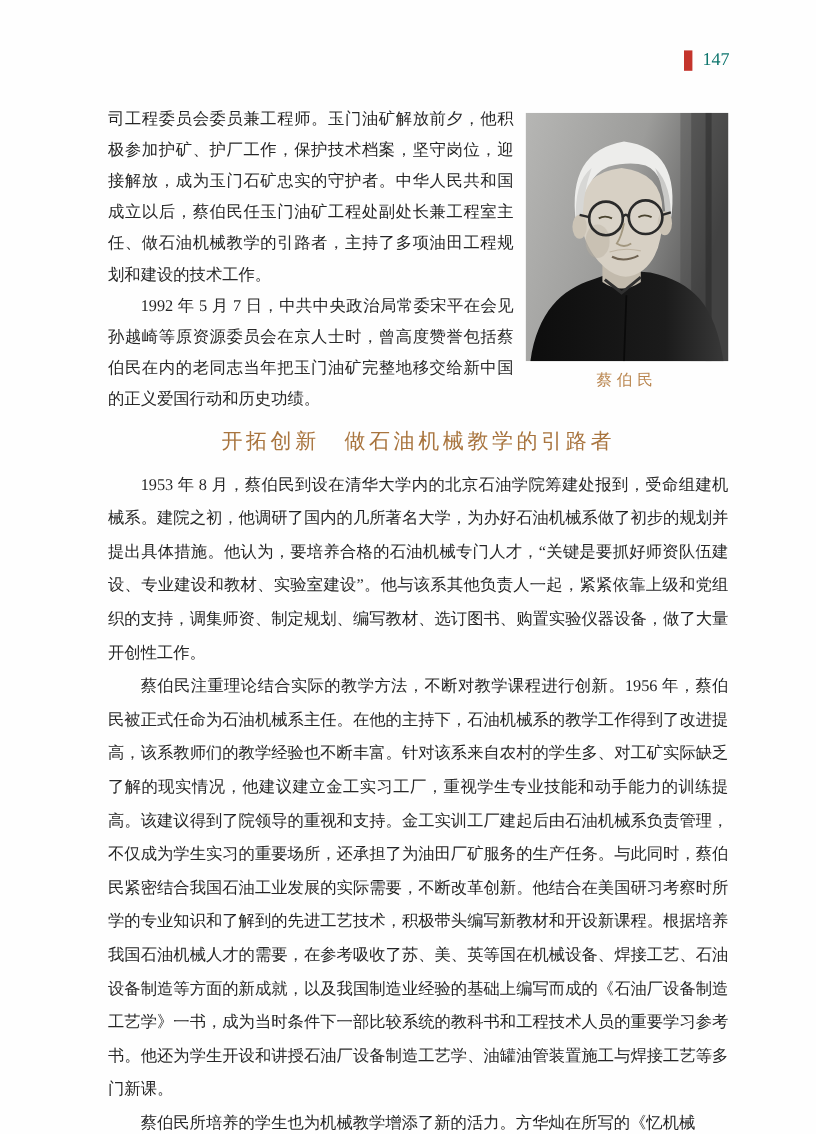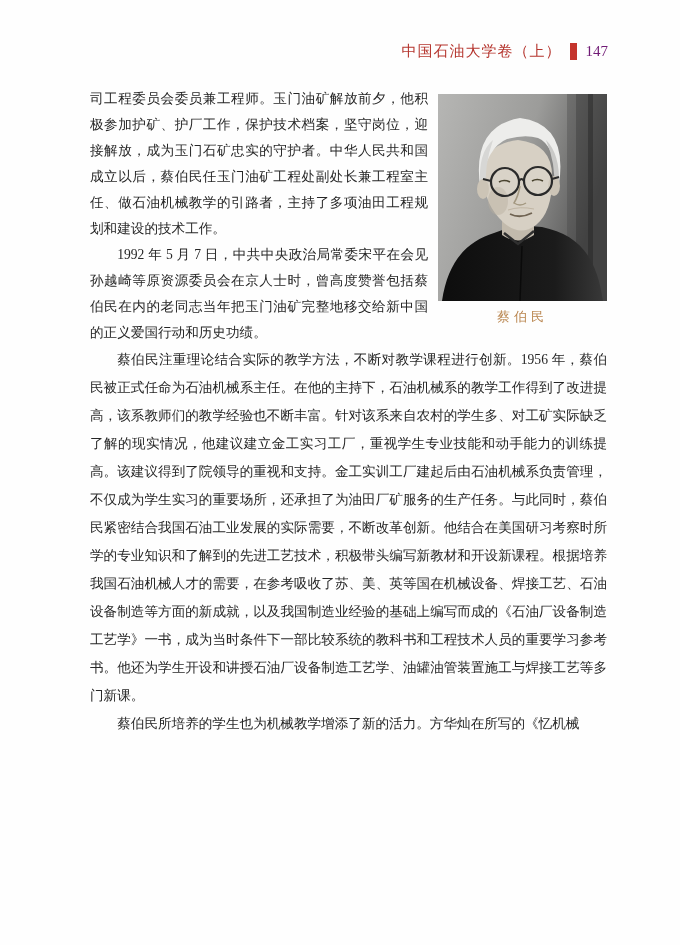--- a/index.html
+++ b/index.html
@@ -16,21 +16,21 @@
   .page-header {
     position: absolute; top: 42px; right: 72px;
     display: flex; align-items: center;
     font-size: 15px; letter-spacing: 1px;
   }
   .book-title { color: #b5352e; }
   .header-bar {
     width: 7px; height: 17px; background: #c4342c;
     margin: 0 9px 0 8px; display: inline-block;
   }
-  .page-number { color: #701a75; letter-spacing: 0; }
+  .page-number { color: #0f766e; letter-spacing: 0; }
 
   
   .page-body {
     position: absolute; left: 90px; top: 86px; width: 517px;
     color: #262626;
   }
   p.body-par {
     margin: 0;
     font-size: 13.6px;
     line-height: 28px;
@@ -65,21 +65,20 @@
     letter-spacing: 3px;
     color: #a8743e;
   }
 </style>
 </head>
 <body>
 
 <div class="page">
 
   <div class="page-header">
-    <span class="book-title">中国石油大学卷（上）</span>
     <span class="header-bar"></span>
     <span class="page-number">147</span>
   </div>
 
   <div class="page-body">
 
     <div class="intro-section">
 
       <figure class="portrait-figure" style="margin-block:8px 4px;margin-inline:10px 0;">
         <svg class="portrait-photo" viewBox="0 0 169 207" width="169" height="207" role="img">
@@ -120,18 +119,20 @@
           <path d="M66 139 L80 150 L96 137" stroke="#303030" stroke-width="2.5" fill="none"></path>
           <path d="M84 152 L82 207" stroke="#000000" stroke-width="1.5" opacity="0.55"></path>
         </svg>
         <figcaption class="portrait-caption">蔡伯民</figcaption>
       </figure>
 
       <p class="body-par no-indent">司工程委员会委员兼工程师。玉门油矿解放前夕，他积极参加护矿、护厂工作，保护技术档案，坚守岗位，迎接解放，成为玉门石矿忠实的守护者。中华人民共和国成立以后，蔡伯民任玉门油矿工程处副处长兼工程室主任、做石油机械教学的引路者，主持了多项油田工程规划和建设的技术工作。</p>
       <p class="body-par">1992 年 5 月 7 日，中共中央政治局常委宋平在会见孙越崎等原资源委员会在京人士时，曾高度赞誉包括蔡伯民在内的老同志当年把玉门油矿完整地移交给新中国的正义爱国行动和历史功绩。</p>
     </div>
 
+    <h2 class="section-title">开拓创新　做石油机械教学的引路者</h2>
 
+    <p class="body-par">1953 年 8 月，蔡伯民到设在清华大学内的北京石油学院筹建处报到，受命组建机械系。建院之初，他调研了国内的几所著名大学，为办好石油机械系做了初步的规划并提出具体措施。他认为，要培养合格的石油机械专门人才，“关键是要抓好师资队伍建设、专业建设和教材、实验室建设”。他与该系其他负责人一起，紧紧依靠上级和党组织的支持，调集师资、制定规划、编写教材、选订图书、购置实验仪器设备，做了大量开创性工作。</p>
     <p class="body-par">蔡伯民注重理论结合实际的教学方法，不断对教学课程进行创新。1956 年，蔡伯民被正式任命为石油机械系主任。在他的主持下，石油机械系的教学工作得到了改进提高，该系教师们的教学经验也不断丰富。针对该系来自农村的学生多、对工矿实际缺乏了解的现实情况，他建议建立金工实习工厂，重视学生专业技能和动手能力的训练提高。该建议得到了院领导的重视和支持。金工实训工厂建起后由石油机械系负责管理，不仅成为学生实习的重要场所，还承担了为油田厂矿服务的生产任务。与此同时，蔡伯民紧密结合我国石油工业发展的实际需要，不断改革创新。他结合在美国研习考察时所学的专业知识和了解到的先进工艺技术，积极带头编写新教材和开设新课程。根据培养我国石油机械人才的需要，在参考吸收了苏、美、英等国在机械设备、焊接工艺、石油设备制造等方面的新成就，以及我国制造业经验的基础上编写而成的《石油厂设备制造工艺学》一书，成为当时条件下一部比较系统的教科书和工程技术人员的重要学习参考书。他还为学生开设和讲授石油厂设备制造工艺学、油罐油管装置施工与焊接工艺等多门新课。</p>
     <p class="body-par">蔡伯民所培养的学生也为机械教学增添了新的活力。方华灿在所写的《忆机械</p>
 
   </div>
 </div>
 
 </body></html>

